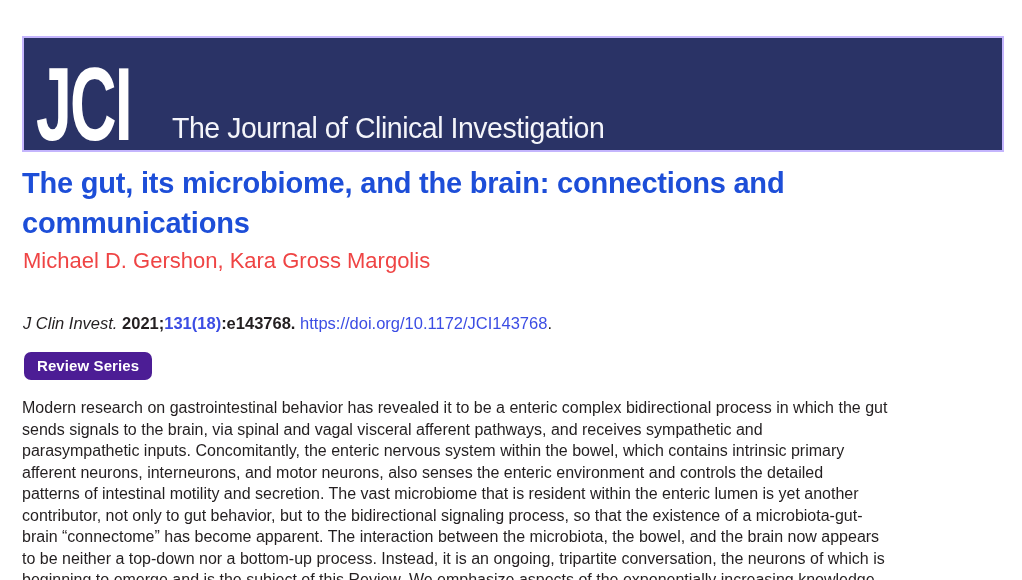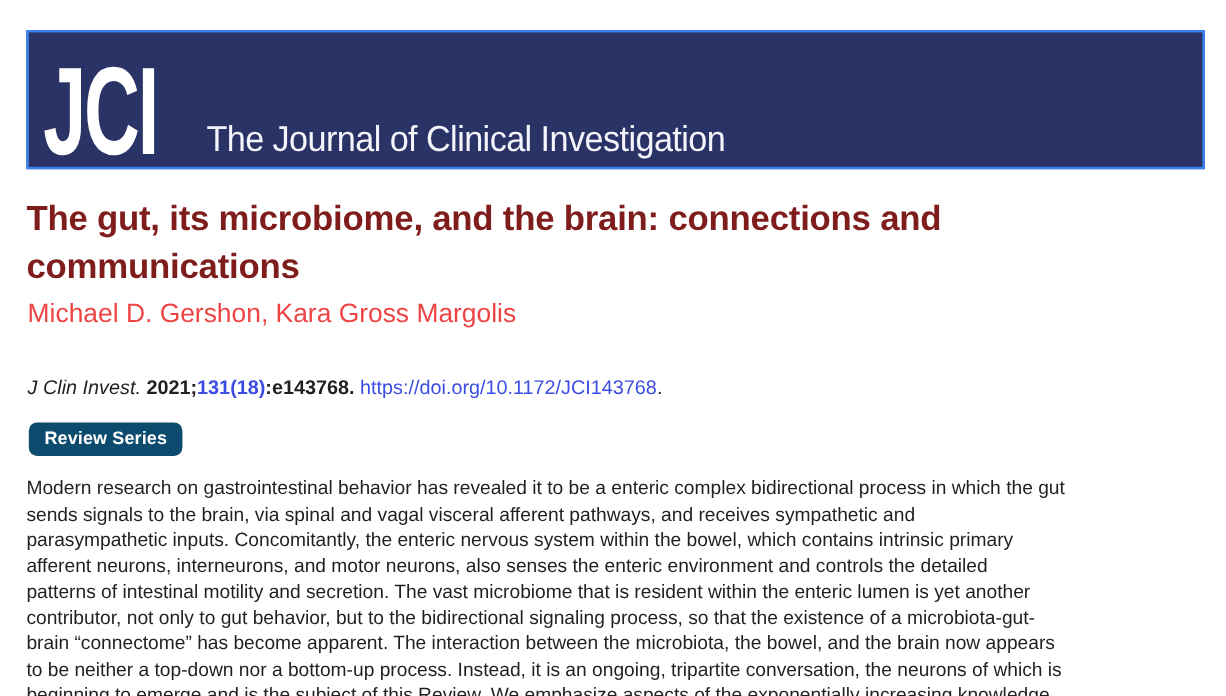--- a/index.html
+++ b/index.html
@@ -15,25 +15,25 @@
     position: relative;
     width: 1022px;
     height: 580px;
     background: #ffffff;
     overflow: hidden;
   }
   
   .band {
     position: absolute;
     left: 22px;
-    top: 25px;
+    top: 36px;
     width: 978px;
     height: 112px;
     background: #2a3366;
-    border: 2px solid #3b82f6;
+    border: 2px solid #c4b5fd;
     overflow: hidden;
   }
   .jci-logo {
     position: absolute;
     left: 12px;
     top: 14px;
     font-size: 104px;
     line-height: 104px;
     font-weight: bold;
     color: #ffffff;
@@ -57,21 +57,21 @@
   }
   
   .article-title {
     position: absolute;
     left: 22px;
     top: 144px;
     width: 900px;
     font-size: 29px;
     line-height: 40px;
     font-weight: bold;
-    color: #7f1d1d;
+    color: #1d4ed8;
     letter-spacing: -0.2px;
   }
   .authors {
     position: absolute;
     left: 23px;
     top: 247px;
     font-size: 22px;
     line-height: 28px;
     color: #ef4444;
     white-space: nowrap;
@@ -92,21 +92,21 @@
     cursor: pointer;
   }
   .badge {
     position: absolute;
     left: 24px;
     top: 352px;
     height: 28px;
     line-height: 28px;
     padding: 0 13px;
     border-radius: 7px;
-    background: #0c4a6e;
+    background: #4c1d95;
     color: #ffffff;
     font-size: 15px;
     font-weight: bold;
     letter-spacing: 0.1px;
     cursor: pointer;
     display: inline-block;
   }
   
   .abstract {
     position: absolute;

